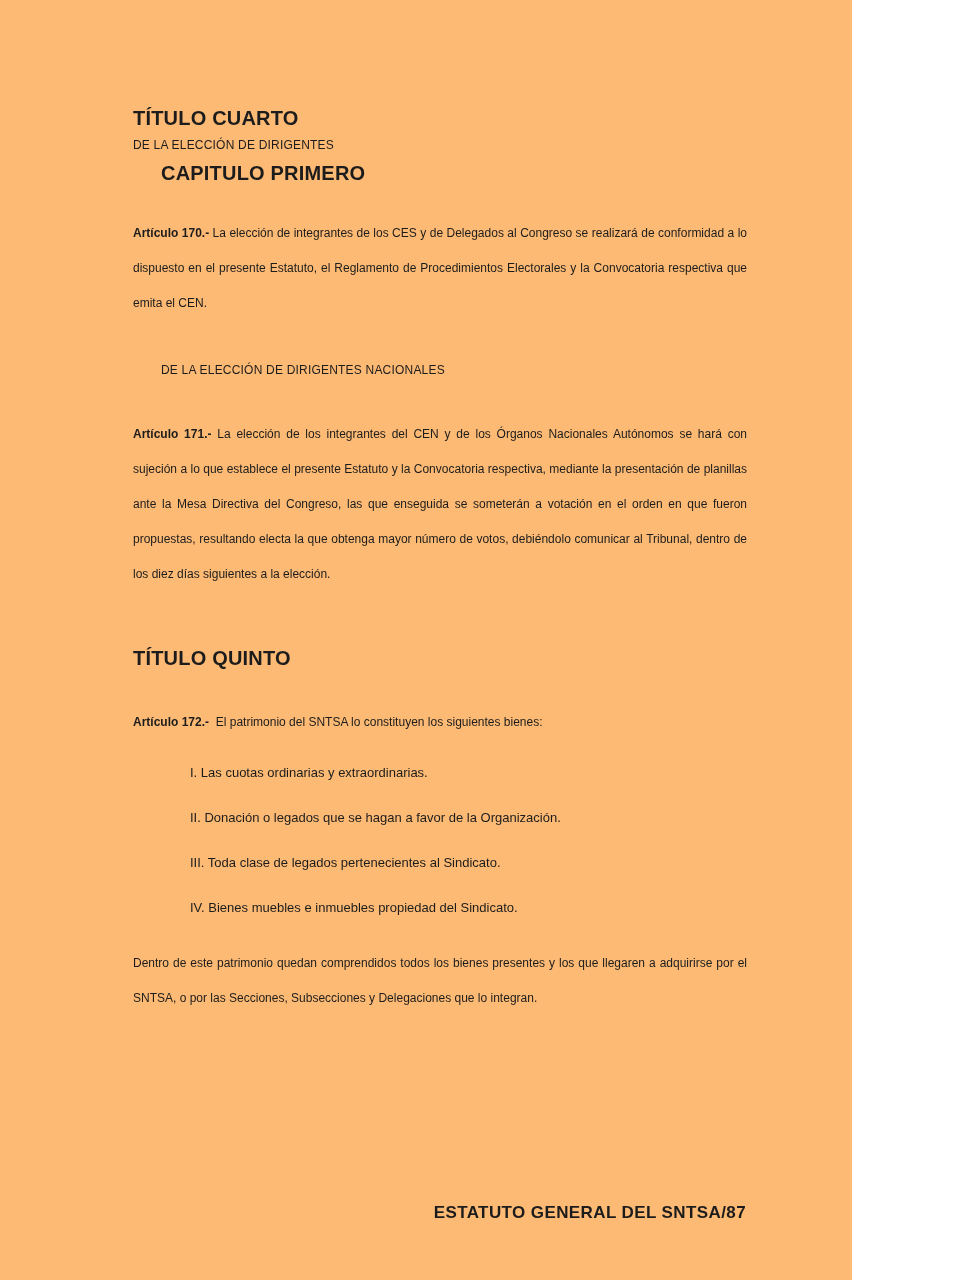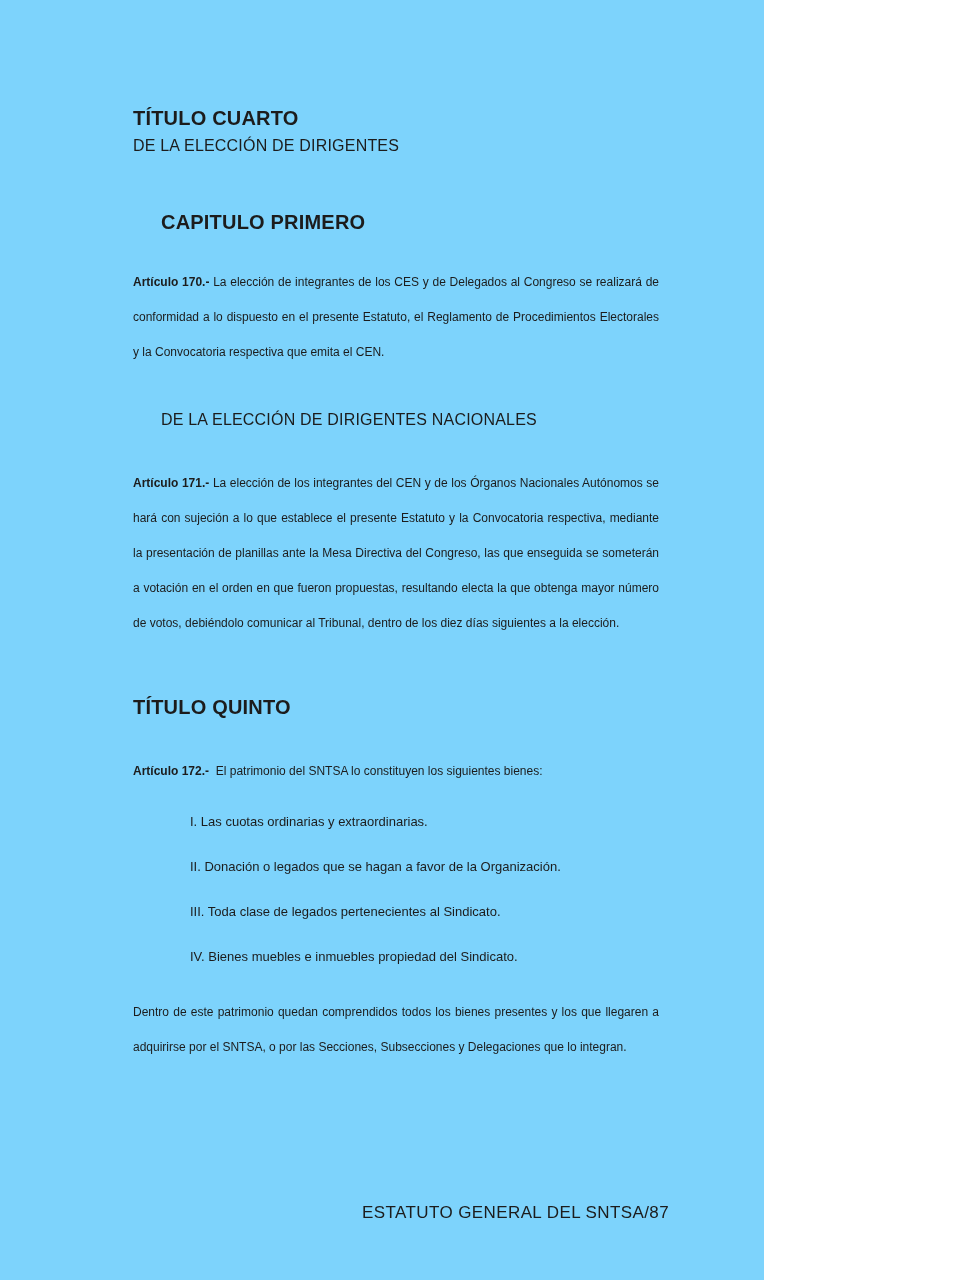--- a/index.html
+++ b/index.html
@@ -2,23 +2,23 @@
 <html><head>
 <meta charset="utf-8">
 <style>
   html, body {
     margin: 0;
     padding: 0;
     background: #ffffff;
   }
   .page {
     position: relative;
-    width: 764px;
+    width: 852px;
     height: 1280px;
-    background: #7dd3fc;
+    background: #fdba74;
     color: #1c1c1c;
     font-family: "Liberation Sans", sans-serif;
     overflow: hidden;
     box-sizing: border-box;
   }
   .content {
     position: absolute;
     left: 133px;
     right: 105px;
     top: 0;
@@ -26,21 +26,21 @@
   .titulo-block {
     margin: 0;
   }
   .titulo-block .h-title {
     font-size: 20px;
     font-weight: 700;
     line-height: 28px;
     letter-spacing: 0.2px;
   }
   .titulo-block .h-sub {
-    font-size: 16px;
+    font-size: 12px;
     font-weight: 400;
     line-height: 27px;
     letter-spacing: 0.2px;
     white-space: pre-line;
   }
   .capitulo-block {
     margin-left: 28px;
   }
   .para {
     font-size: 12px;
@@ -51,29 +51,29 @@
   .para .art-label {
     font-weight: 700;
   }
   .list-item {
     font-size: 13px;
     line-height: 24px;
     margin-left: 57px;
   }
   .footer {
     position: absolute;
-    right: 95px;
+    right: 106px;
     bottom: 57px;
     font-size: 17px;
-    font-weight: 400;
+    font-weight: 700;
     letter-spacing: 0.4px;
   }
   
   .mt-first   { margin-top: 104px; }
-  .mt-cap1    { margin-top: 49px; }
+  .mt-cap1    { }
   .mt-art170  { margin-top: 29px; }
   .mt-cap2    { margin-top: 36px; }
   .mt-art171  { margin-top: 33px; }
   .mt-tit5    { margin-top: 52px; }
   .mt-art172  { margin-top: 33px; }
   .mt-li      { margin-top: 21px; }
   .mt-close   { margin-top: 26px; }
 </style>
 </head>
 <body>

